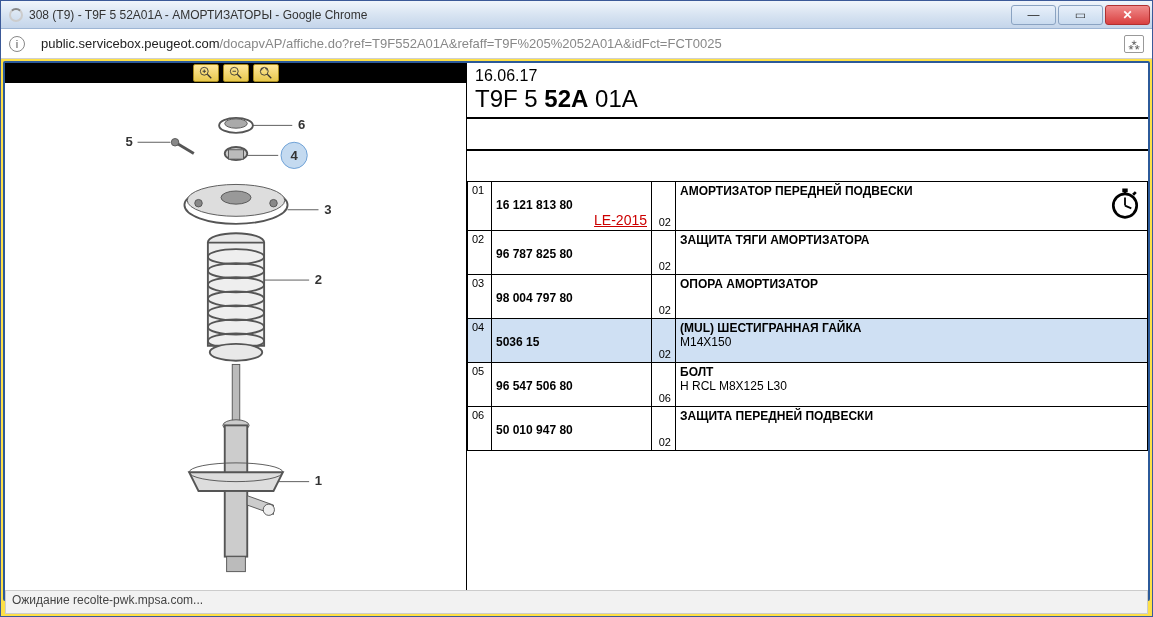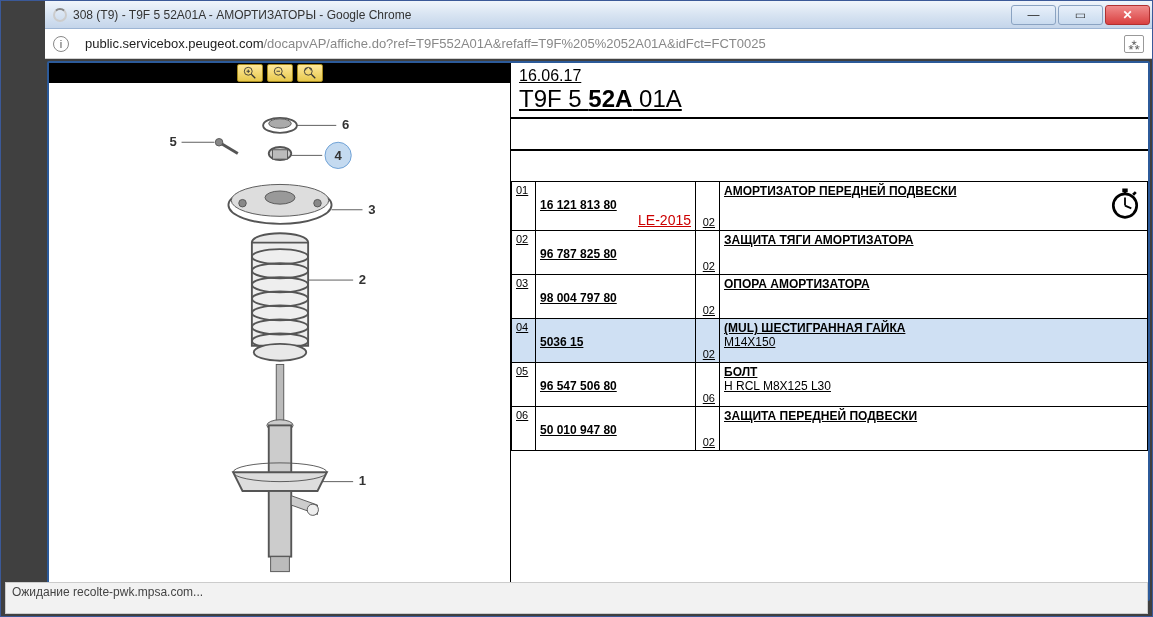--- a/index.html
+++ b/index.html
@@ -1,18 +1,18 @@
 <!DOCTYPE html>
 <html><head>
 <meta charset="utf-8">
 <style>
   * { box-sizing: border-box; margin: 0; padding: 0; }
   body { font-family: Arial, sans-serif; font-size: 12px; background: #4a7bb5; width: 1153px; height: 617px; overflow: hidden; }
   
-  .window { width: 1153px; height: 617px; background: #404040; border: 1px solid #3b5998; position: relative; padding-left: 44px; }
+  .window { width: 1153px; height: 617px; background: #fde047; border: 1px solid #3b5998; position: relative; }
   
   .titlebar { height: 28px; background: linear-gradient(180deg, #f0f5fb 0%, #d8e4f2 50%, #c4d5ea 100%); border-bottom: 1px solid #9db5d4; display: flex; align-items: center; padding-left: 8px; }
   .titlebar .spinner { width: 14px; height: 14px; border: 2px solid #ccc; border-top-color: #888; border-radius: 50%; margin-right: 6px; }
   .titlebar .title { font-size: 12px; color: #333; flex: 1; }
   .winbtns { display: flex; margin-left: auto; margin-right: 2px; }
   .winbtn { width: 45px; height: 20px; margin-left: 2px; border-radius: 3px; display: flex; align-items: center; justify-content: center; border: 1px solid #8aa3c2; background: linear-gradient(180deg,#e8f0fa,#c9dbef); font-size: 12px; color: #333; cursor: pointer;}
   .winbtn.close { background: linear-gradient(180deg,#f08b8b,#d94040); border-color:#b03030; color:#fff; font-weight:bold; }
   
   .urlbar { height: 30px; background: #fff; border-bottom: 1px solid #d0d0d0; display: flex; align-items: center; padding: 0 8px; font-size: 13px; }
   .urlbar .info-icon { width: 16px; height:16px; border:1px solid #888; border-radius:50%; display:inline-flex; align-items:center; justify-content:center; font-size:11px; color:#555; margin-right:8px; }
@@ -23,21 +23,21 @@
   .content { display:flex; height: 540px; background:#fff; border:2px solid #2c5a99; border-radius:2px; margin:2px; }
   
   .left { width: 462px; border-right:1px solid #000; display:flex; flex-direction:column; }
   .toolbar { height: 22px; background:#000; display:flex; justify-content:center; align-items:center; gap:4px; }
   .toolbtn { width:26px; height:18px; background:linear-gradient(180deg,#ffe89a,#e8c94e); border:1px solid #a68a1e; border-radius:2px; display:flex; align-items:center; justify-content:center; font-size:11px; cursor:pointer; }
   .toolbtn svg { width:14px; height:14px; }
   .diagram { flex:1; background:#fff; position:relative; padding:8px; display:flex; align-items:flex-start; justify-content:center; }
   .diagram svg { max-width:100%; }
   .callout-highlight { fill:#c4daf0; stroke:#6a9ed4; }
   
-  .right { flex:1; display:flex; flex-direction:column;text-decoration:underline; }
+  .right { flex:1; display:flex; flex-direction:column; }
   .header-row { display:flex; border-bottom:2px solid #000; }
   .header-left { padding:4px 8px; font-size:16px; font-family: Verdana, sans-serif; }
   .header-date { font-weight:normal; }
   .header-code { font-size:24px; }
   .header-code .bold { font-weight:bold; }
   .header-title { flex:1; text-align:center; font-weight:bold; font-size:18px; padding-top:4px; }
   
   .spacer { height:32px; border-bottom:2px solid #000; }
   
   .parts-table { width:100%; border-collapse:collapse;margin-top:30px; }
@@ -45,21 +45,21 @@
   .parts-table tr { height:44px; }
   .parts-table .col-idx { width:24px; font-size:11px; }
   .parts-table .col-pn { width:160px; }
   .parts-table .col-qty { width:24px; font-size:11px; text-align:right; vertical-align:bottom; }
   .parts-table .pn { font-weight:bold; padding-top:14px; display:block; }
   .parts-table .extra { color:#c00; text-decoration:underline; font-size:14px; text-align:right; display:block; }
   .parts-table .desc b { font-weight:bold; }
   .parts-table tr.highlight td { background:#cfe0f3; }
   .parts-table .stopwatch { float:right; width:36px; height:36px; }
   
-  .statusbar { position:absolute; bottom:2px; left:4px; right:4px; height:32px; background:#f2f2f2; border:1px solid #ccc; font-size:12px; padding:2px 6px; color:#444; }
+  .statusbar { position:absolute; bottom:2px; left:4px; right:4px; height:24px; background:#f2f2f2; border:1px solid #ccc; font-size:12px; padding:2px 6px; color:#444; }
 </style>
 </head>
 <body>
 
 <div class="window">
 
   <div class="titlebar">
     <div class="spinner"></div>
     <div class="title">308 (T9) - T9F 5 52A01A - АМОРТИЗАТОРЫ - Google Chrome</div>
     <div class="winbtns">
@@ -195,21 +195,21 @@
               </td>
               <td class="col-qty">02</td>
               <td class="desc"><b>ЗАЩИТА ТЯГИ АМОРТИЗАТОРА</b></td>
             </tr>
             <tr>
               <td class="col-idx">03</td>
               <td class="col-pn">
                 <span class="pn">98 004 797 80</span>
               </td>
               <td class="col-qty">02</td>
-              <td class="desc"><b>ОПОРА АМОРТИЗАТОРА</b></td>
+              <td class="desc"><b>ОПОРА АМОРТИЗАТОР</b></td>
             </tr>
             <tr class="highlight">
               <td class="col-idx">04</td>
               <td class="col-pn">
                 <span class="pn">5036 15</span>
               </td>
               <td class="col-qty">02</td>
               <td class="desc"><b>(MUL) ШЕСТИГРАННАЯ ГАЙКА</b><br>M14X150</td>
             </tr>
             <tr>

